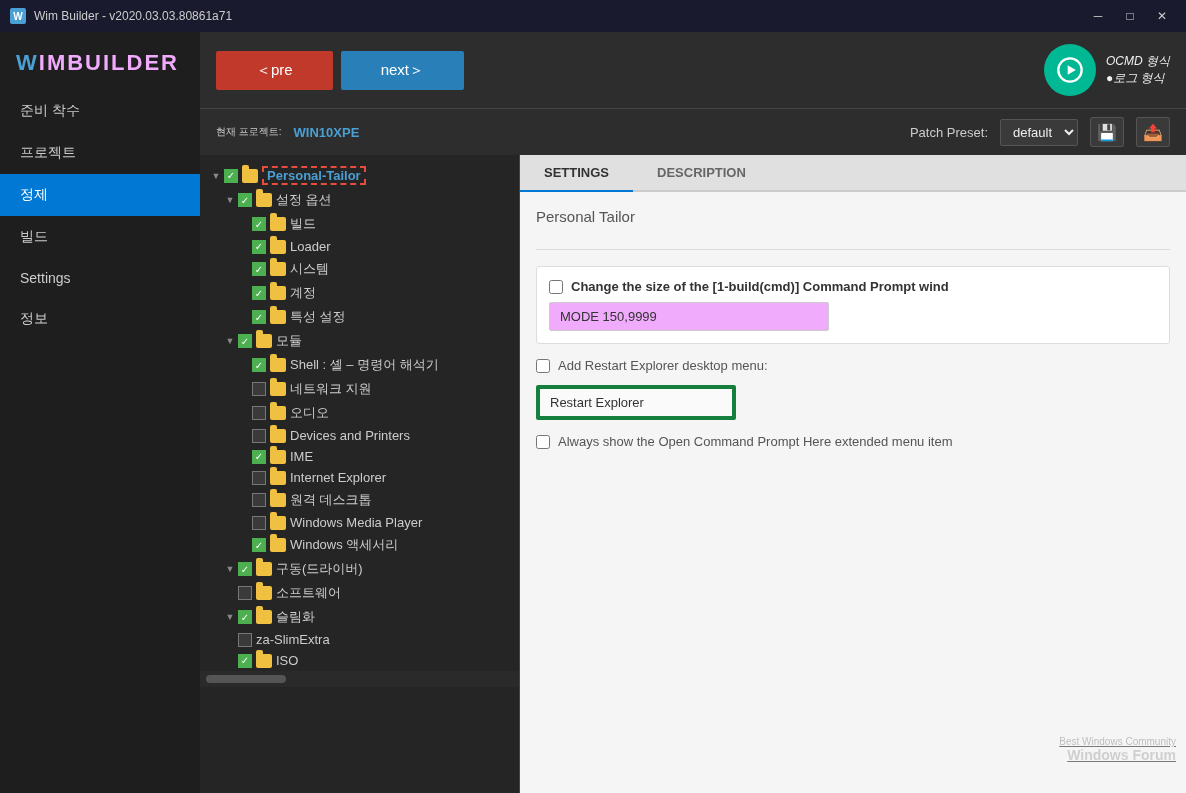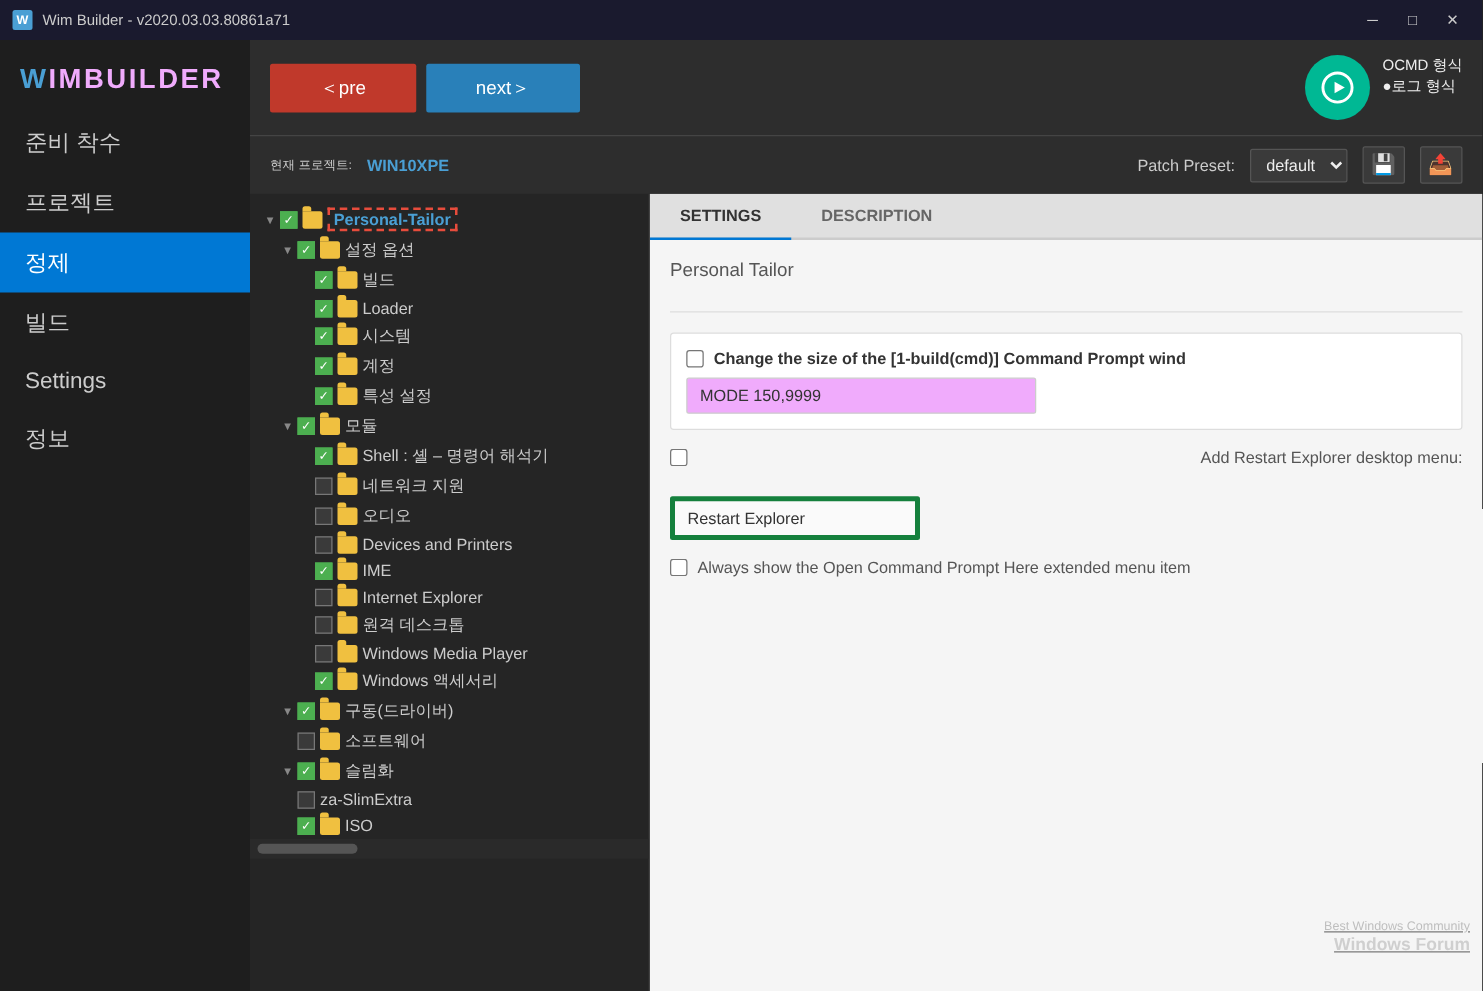--- a/index.html
+++ b/index.html
@@ -74,21 +74,21 @@
       letter-spacing: 2px;
       color: white;
     }
     .sidebar-logo span { color: #f0abfc; }
     .sidebar-nav {
       display: flex;
       flex-direction: column;
     }
     .sidebar-item {
       padding: 12px 20px;
-      font-size: 18px;
+      font-size: 14px;
       color: #ccc;
       cursor: pointer;
     }
     .sidebar-item.active {
       background: #0078d4;
       color: white;
     }
 
     
     .content-area {
@@ -120,22 +120,23 @@
       color: white;
       border: none;
       padding: 10px 40px;
       font-size: 15px;
       cursor: pointer;
       border-radius: 2px;
     }
     .top-bar-right {
       margin-left: auto;
       display: flex;
-      align-items: flex-start;
+      align-items: center;
       gap: 10px;
+      font-style: italic;
     }
     .ocmd-btn {
       width: 52px;
       height: 52px;
       background: #00b894;
       border-radius: 50%;
       display: flex;
       align-items: center;
       justify-content: center;
       cursor: pointer;
@@ -357,22 +358,21 @@
       border: 1px solid #ccc;
       border-radius: 2px;
       font-size: 13px;
       background: #f0abfc;
       color: #333;
     }
     .setting-plain {
       display: flex;
       align-items: center;
       gap: 8px;
-      margin-bottom: 24px;
-      justify-content: space-between;
+      margin-bottom: 12px;
     }
     .setting-plain label {
       font-size: 13px;
       color: #555;
     }
     .setting-plain-input {
       width: 200px;
       padding: 6px 10px;
       border: 4px solid #15803d;
       border-radius: 2px;

